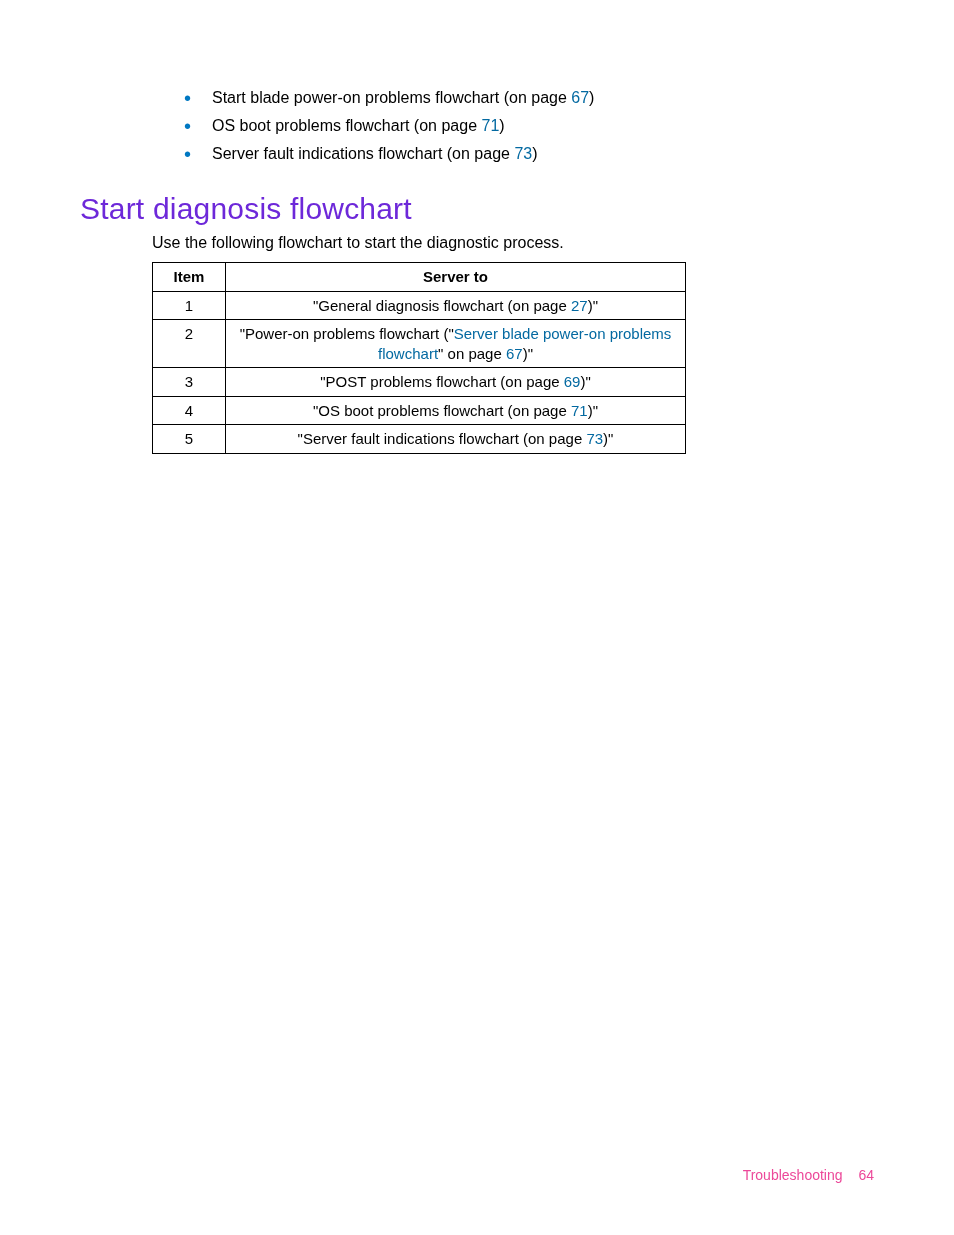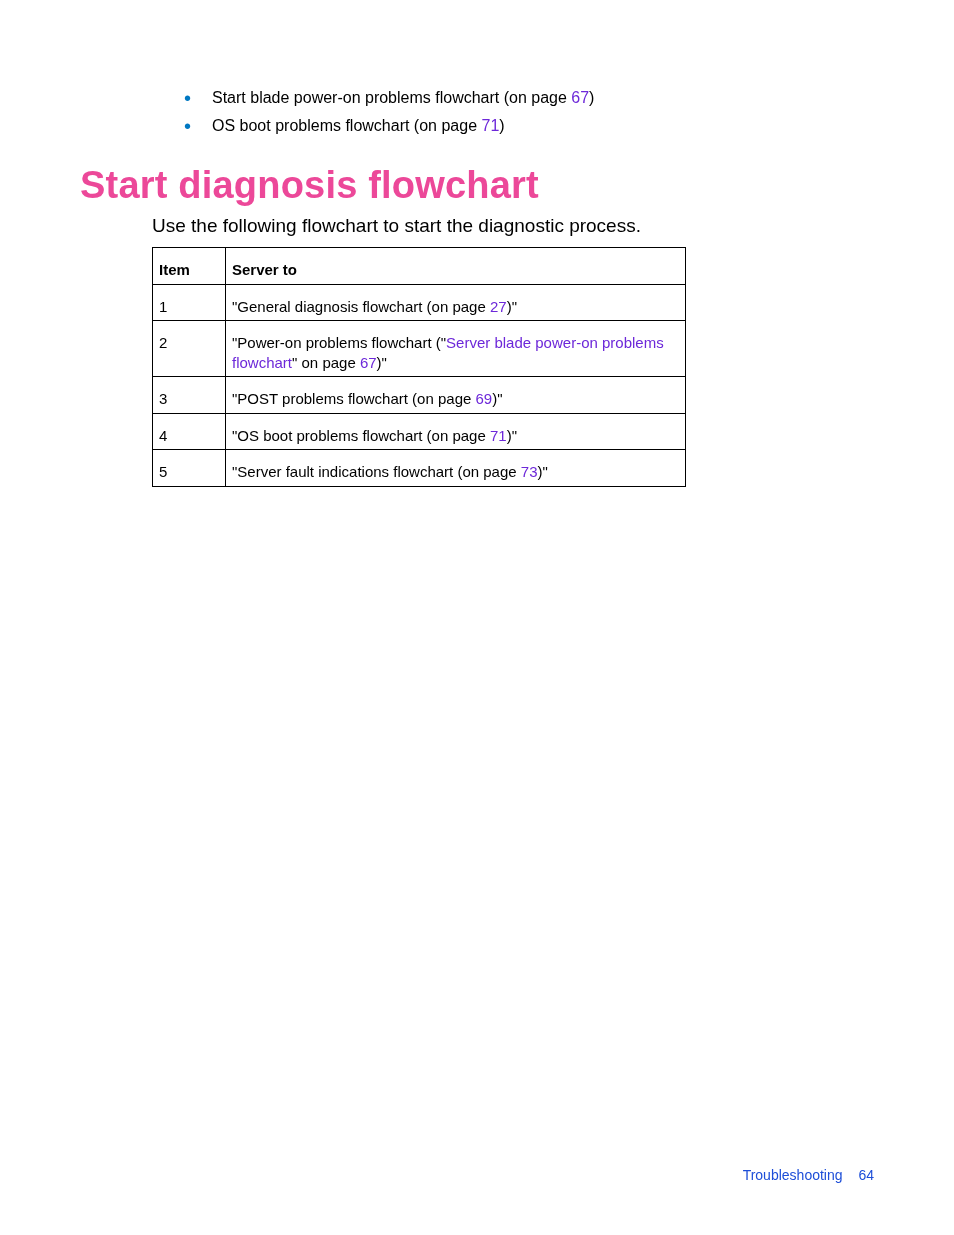--- a/index.html
+++ b/index.html
@@ -33,77 +33,78 @@
   ul.flowchart-list li::before {
     content: "•";
     position: absolute;
     left: 0;
     top: 0;
     color: #0078c2;
     font-size: 20px;
     line-height: 1.4;
   }
   h2.section-heading {
-    font-size: 38px;
-    font-weight: 700;
-    color: #ec4899;
+    font-size: 30px;
+    font-weight: 400;
+    color: #6d28d9;
     margin: 24px 0 8px 0;
     letter-spacing: 0.2px;
   }
   p.intro {
-    font-size: 19px;
+    font-size: 16px;
     margin: 0 0 10px 0;
     padding-left: 72px;
     font-weight: 400;
   }
   table.ref-table {
     border-collapse: collapse;
     margin-left: 72px;
     width: 534px;
     font-size: 15px;
   }
   table.ref-table th,
   table.ref-table td {
     border: 1px solid #000;
-    text-align: left;
+    text-align: center;
     vertical-align: top;
-    padding: 12px 6px 4px 6px;
+    padding: 4px 6px 4px 6px;
     font-weight: 400;
     line-height: 1.3;
   }
   table.ref-table th {
     font-weight: 700;
   }
   table.ref-table th:first-child,
   table.ref-table td:first-child {
     width: 60px;
   }
   a.link {
-    color: #6d28d9;
+    color: #0369a1;
     text-decoration: none;
   }
   .footer {
     position: absolute;
     bottom: 52px;
     right: 80px;
     font-size: 14px;
-    color: #1d4ed8;
+    color: #ec4899;
   }
   .footer .section {
     margin-right: 12px;
   }
 </style>
 </head>
 <body>
 
 <div class="page">
 
   <ul class="flowchart-list">
       <li><span>Start blade power-on problems flowchart (on page </span><a class="link" href="#">67</a><span>)</span></li>
       <li><span>OS boot problems flowchart (on page </span><a class="link" href="#">71</a><span>)</span></li>
+      <li><span>Server fault indications flowchart (on page </span><a class="link" href="#">73</a><span>)</span></li>
     </ul>
 
   <h2 class="section-heading">Start diagnosis flowchart</h2>
 
   <p class="intro">Use the following flowchart to start the diagnostic process.</p>
 
   <table class="ref-table">
     <thead>
       <tr>
         <th>Item</th>

